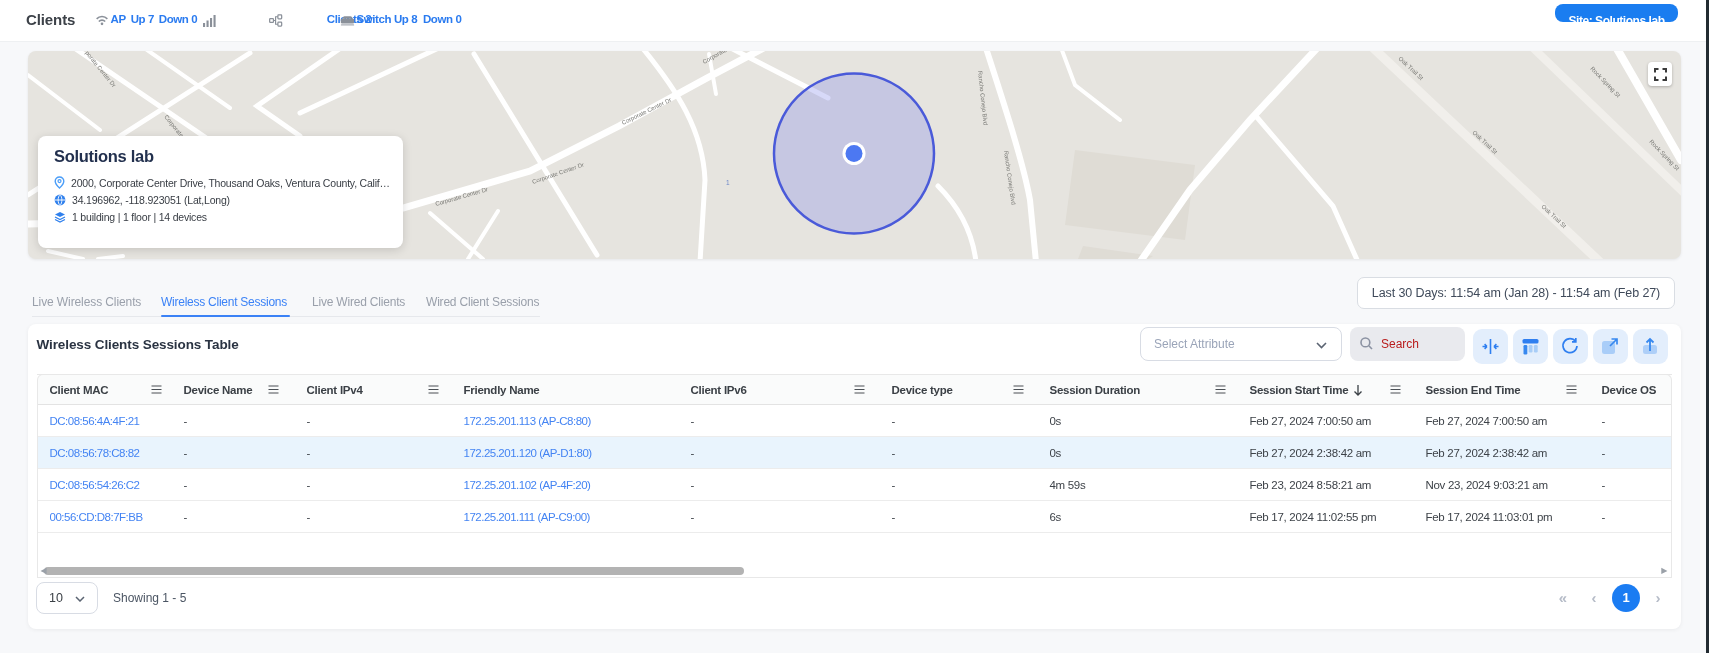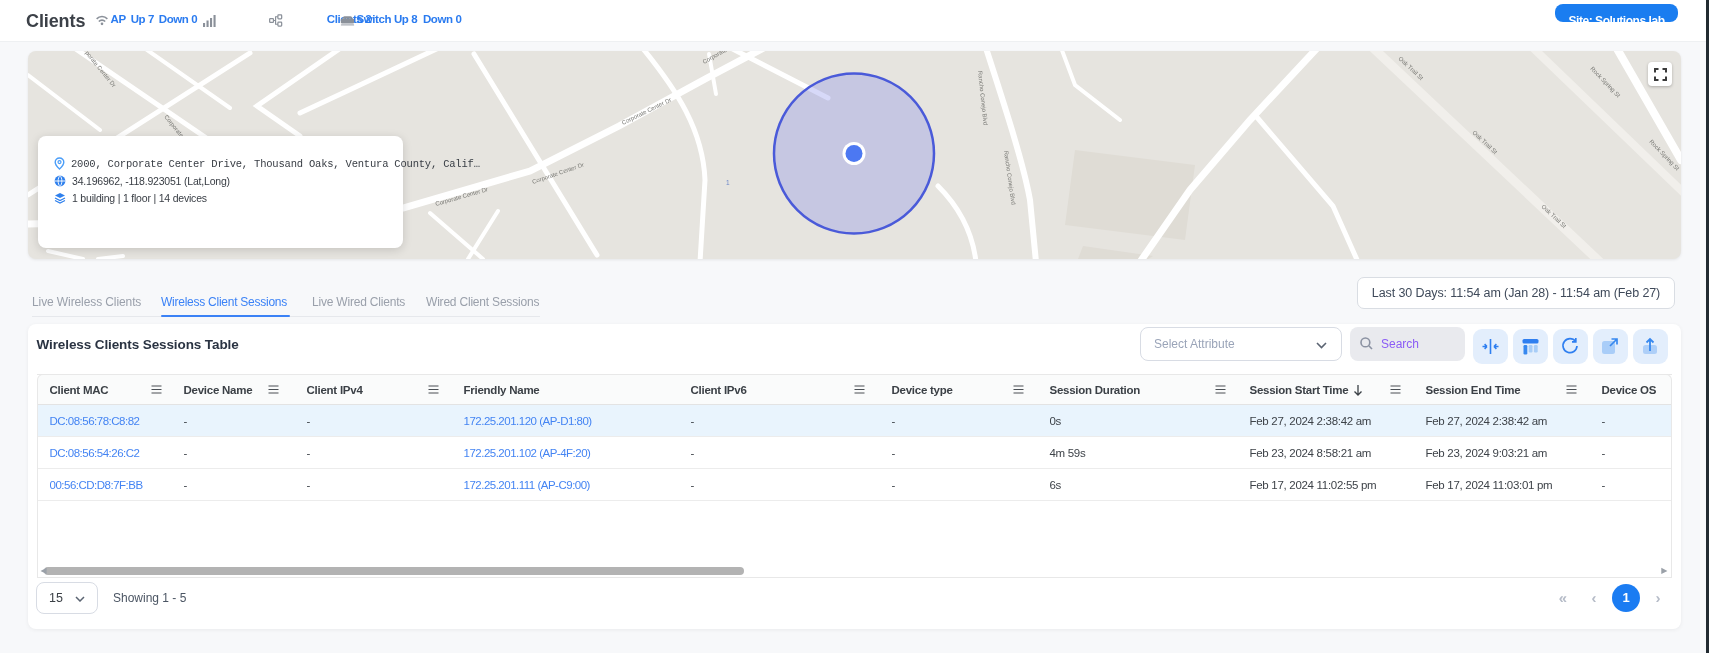--- a/index.html
+++ b/index.html
@@ -1,21 +1,21 @@
 <!DOCTYPE html>
 <html><head>
 <meta charset="utf-8">
 <style>
 * { margin:0; padding:0; box-sizing:border-box; }
 html,body { width:1709px; height:653px; overflow:hidden; }
 body { font-family:"Liberation Sans", sans-serif; background:#f7f8fa; position:relative; }
 
 
 #topbar { position:absolute; left:0; top:0; width:1709px; height:42px; background:#fff; border-bottom:1px solid #eef0f2; }
-#topbar .title { position:absolute; left:26px; top:11px; font-size:18px; font-weight:700; color:#3c4148; letter-spacing:-0.1px; }
+#topbar .title { position:absolute; left:26px; top:11px; font-size:15px; font-weight:700; color:#3c4148; letter-spacing:-0.1px; }
 #stats { position:absolute; left:0; top:0; width:600px; height:42px; }
 #stats .txt { position:absolute; top:13px; color:#2a7bf0; font-weight:700; font-size:11.5px; letter-spacing:-0.4px; white-space:nowrap; }
 #stats svg { display:block; }
 #sitebtn { position:absolute; left:1555px; top:4px; width:123px; height:18px; background:#1a7df0; border-radius:8px; color:#fff; font-weight:700; font-size:12px; text-align:center; line-height:34px; letter-spacing:-0.45px; }
 
 
 #mapcard { position:absolute; left:28px; top:51px; width:1653px; height:208px; border-radius:8px; overflow:hidden; background:#e6e4df; box-shadow:0 1px 3px rgba(0,0,0,0.08); }
 #infocard { position:absolute; left:10px; top:85px; width:365px; height:112px; background:#fff; border-radius:8px; box-shadow:0 2px 10px rgba(0,0,0,0.15); padding:11px 16px; }
 #infocard .t { font-size:16.5px; font-weight:700; color:#22304e; letter-spacing:-0.3px; }
 #infocard .row { display:flex; align-items:center; margin-top:4px; height:13px; font-size:10.5px; color:#383d44; font-weight:500; white-space:nowrap; letter-spacing:-0.2px; }
@@ -28,21 +28,21 @@
 .tab.active { color:#3b82f6; font-weight:500; }
 #tabu { position:absolute; left:161px; top:315px; width:129px; height:2px; background:#3b82f6; border-radius:2px; }
 #daterange { position:absolute; left:1357px; top:277px; width:318px; height:32px; background:#fff; border:1px solid #d9dde3; border-radius:7px; font-size:12.5px; font-weight:500; color:#3f4a5a; text-align:center; line-height:30px; letter-spacing:-0.1px; }
 
 
 #tcard { position:absolute; left:28px; top:324px; width:1653px; height:305px; background:#fff; border-radius:8px; box-shadow:0 1px 4px rgba(0,0,0,0.06); }
 #ttitle { position:absolute; left:8.5px; top:13px; font-size:13.5px; font-weight:700; color:#2a3342; letter-spacing:-0.1px; }
 #selattr { position:absolute; left:1112px; top:3px; width:202px; height:34px; border:1px solid #d8dce4; border-radius:8px; background:#fff; }
 #selattr .ph { position:absolute; left:13px; top:9px; font-size:12px; font-weight:500; color:#9aa4b8; }
 #searchbox { position:absolute; left:1322px; top:3px; width:115px; height:34px; background:#e9eaee; border-radius:8px; }
-#searchbox .ph { position:absolute; left:31px; top:10px; font-size:12px; color:#8b5cf6;text-align:right; }
+#searchbox .ph { position:absolute; left:31px; top:10px; font-size:12px; color:#b91c1c;text-align:right; }
 .ibtn { position:absolute; top:5px; width:34.5px; height:34.5px; background:#e3eefc; border-radius:9px; display:flex; align-items:center; justify-content:center; }
 
 
 #grid { position:absolute; left:8.5px; top:50px; width:1635px; border-collapse:collapse; table-layout:fixed; font-size:11.5px; }
 #grid th.c1 { border-top-left-radius:6px; } #grid th.c10 { border-top-right-radius:6px; }
 #grid th { height:30px; background:#fafbfb; border-top:1px solid #e7e7e7; border-bottom:1px solid #e3e3e3; font-weight:700; color:#3b4046; text-align:left; font-size:11.5px; letter-spacing:-0.25px; position:relative; }
 #grid td { height:32px; border-bottom:1px solid #ececec; color:#3d4248; letter-spacing:-0.3px; }
 #grid tr.hl td { background:#e9f4fd; }
 #grid .lnk { color:#4484f3; letter-spacing:-0.5px; }
 #grid th .menu { position:absolute; top:10px; }
@@ -155,21 +155,22 @@
       <text transform="translate(1513,156) rotate(43)">Oak Trail St</text>
       <text transform="translate(1562,18) rotate(46)">Rock Spring St</text>
       <text transform="translate(1621,91) rotate(46)">Rock Spring St</text>
     </g>
     <text x="698" y="134" font-size="6.5" fill="#6b86c8">1</text>
     <circle cx="826" cy="102.5" r="80" fill="rgba(135,140,235,0.33)" stroke="#4a5ad9" stroke-width="2.5"></circle>
     <circle cx="826" cy="102.5" r="11.5" fill="#ffffff"></circle>
     <circle cx="826" cy="102.5" r="8.5" fill="#4c78f2"></circle>
   </svg>
   <div id="infocard">
-    <div class="row" style="margin-top:10px;font-family:Liberation Mono, monospace;">
+    <div class="t">Solutions lab</div>
+    <div class="row" style="margin-top:10px;">
         <svg width="11" height="13" viewBox="0 0 11 13">
           <path d="M5.5 1 C3 1 1.2 2.9 1.2 5.2 C1.2 8 5.5 12 5.5 12 C5.5 12 9.8 8 9.8 5.2 C9.8 2.9 8 1 5.5 1 Z" stroke="#4a9df8" stroke-width="1.4" fill="none"></path>
           <circle cx="5.5" cy="5.1" r="1.5" stroke="#4a9df8" stroke-width="1.2" fill="none"></circle>
         </svg>
         <span>2000, Corporate Center Drive, Thousand Oaks, Ventura County, Calif…</span>
       </div>
     <div class="row">
         <svg width="12" height="12" viewBox="0 0 12 12">
           <circle cx="6" cy="6" r="5.4" fill="#2f80ed"></circle>
           <path d="M6 0.6 C3.5 3 3.5 9 6 11.4 M6 0.6 C8.5 3 8.5 9 6 11.4 M0.6 6 H11.4" stroke="#fff" stroke-width="0.9" fill="none"></path>
@@ -286,20 +287,32 @@
       <th class="c8">Session Start Time<svg width="12" height="12" viewBox="0 0 12 12" style="position:absolute;top:9px;left:120px;">
               <path d="M6 1 V10.5 M2.5 7.5 L6 11 L9.5 7.5" stroke="#3b4046" stroke-width="1.3" fill="none"></path>
             </svg><svg class="menu" width="11" height="9" viewBox="0 0 11 9" style="right:6px;">
               <path d="M0.5 1 H10.5 M0.5 4.5 H10.5 M0.5 8 H10.5" stroke="#4a4f55" stroke-width="1.2"></path>
             </svg></th>
           <th class="c9">Session End Time<svg class="menu" width="11" height="9" viewBox="0 0 11 9" style="right:6px;">
               <path d="M0.5 1 H10.5 M0.5 4.5 H10.5 M0.5 8 H10.5" stroke="#4a4f55" stroke-width="1.2"></path>
             </svg></th>
           <th class="c10">Device OS</th>
     </tr>
+    <tr>
+      <td class="c1 lnk">DC:08:56:4A:4F:21</td>
+          <td class="c2">-</td>
+          <td class="c3">-</td>
+          <td class="c4 lnk">172.25.201.113 (AP-C8:80)</td>
+      <td class="c5">-</td>
+          <td class="c6">-</td>
+          <td class="c7">0s</td>
+          <td class="c8">Feb 27, 2024 7:00:50 am</td>
+          <td class="c9">Feb 27, 2024 7:00:50 am</td>
+          <td class="c10">-</td>
+    </tr>
     <tr class="hl">
       <td class="c1 lnk">DC:08:56:78:C8:82</td>
           <td class="c2">-</td>
           <td class="c3">-</td>
           <td class="c4 lnk">172.25.201.120 (AP-D1:80)</td>
       <td class="c5">-</td>
           <td class="c6">-</td>
           <td class="c7">0s</td>
           <td class="c8">Feb 27, 2024 2:38:42 am</td>
           <td class="c9">Feb 27, 2024 2:38:42 am</td>
@@ -307,21 +320,21 @@
     </tr>
     <tr>
       <td class="c1 lnk">DC:08:56:54:26:C2</td>
           <td class="c2">-</td>
           <td class="c3">-</td>
           <td class="c4 lnk">172.25.201.102 (AP-4F:20)</td>
       <td class="c5">-</td>
           <td class="c6">-</td>
           <td class="c7">4m 59s</td>
           <td class="c8">Feb 23, 2024 8:58:21 am</td>
-          <td class="c9">Feb 23, 2024 9:03:21 am</td>
+          <td class="c9">Nov 23, 2024 9:03:21 am</td>
           <td class="c10">-</td>
     </tr>
     <tr>
       <td class="c1 lnk">00:56:CD:D8:7F:BB</td>
           <td class="c2">-</td>
           <td class="c3">-</td>
           <td class="c4 lnk">172.25.201.111 (AP-C9:00)</td>
       <td class="c5">-</td>
           <td class="c6">-</td>
           <td class="c7">6s</td>
@@ -332,21 +345,21 @@
   </tbody>
     </table>
   <div id="gridborder"></div>
   <div id="hscroll">
       <div id="hthumb"></div>
       <span style="position:absolute;left:3px;top:2px;font-size:8px;color:#9aa0a8;">◀</span>
       <span style="position:absolute;right:3px;top:2px;font-size:8px;color:#9aa0a8;">▶</span>
     </div>
 
   <div id="pagesel">
-      <span class="v">15</span>
+      <span class="v">10</span>
       <svg width="10" height="6" viewBox="0 0 10 6" style="position:absolute;right:12px;top:13px;">
         <path d="M1 1 L5 5 L9 1" stroke="#5b6472" stroke-width="1.5" fill="none"></path>
       </svg>
     </div>
   <div id="showing">Showing 1 - 5</div>
   <div class="pgch" style="left:1525px;">«</div>
   <div class="pgch" style="left:1556px;">‹</div>
   <div id="pgone">1</div>
   <div class="pgch" style="left:1620px;">›</div>
 </div>

